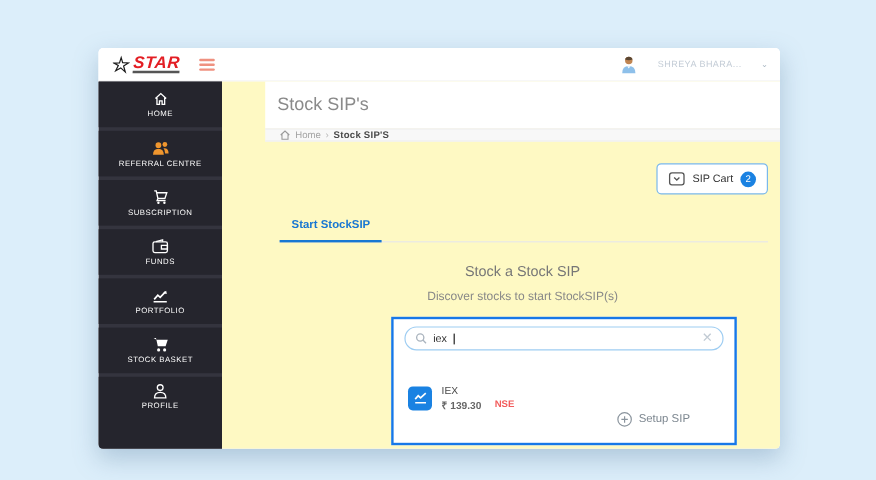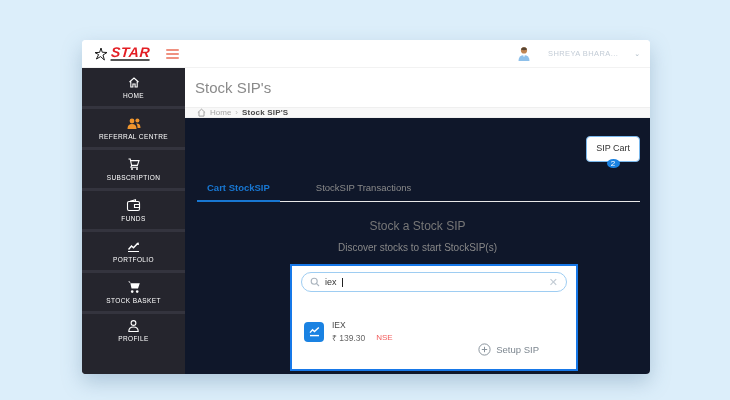--- a/index.html
+++ b/index.html
@@ -43,38 +43,38 @@
     background:#25252d; height:38px; flex:0 0 38px;
     display:flex; flex-direction:column; align-items:center; justify-content:center;
     gap:3px; cursor:pointer;
   }
   .side-item:last-child { flex:1; justify-content:flex-start; padding-top:5px; }
   .side-label {
     color:#fff; font-size:6.5px; letter-spacing:.4px; text-align:center;
   }
   .side-icon { height:13px; display:flex; align-items:center; justify-content:center; }
   
-  .main { flex:1; display:flex; flex-direction:column; background:#0f172a; min-width:0; }
+  .main { flex:1; display:flex; flex-direction:column; background:#fef9c3; min-width:0;padding-left:36px; }
   .page-title {
     font-size:15px; color:#8a8a8a; padding:11px 0 11px 10px; background:#fff;
   }
   .breadcrumb {
     height:22px; background:#f8f8f8; border-top:1px solid #efefef; border-bottom:1px solid #efefef;
     display:flex; align-items:center; gap:4px; padding-left:12px;
     font-size:8px;
   }
   .crumb-home { color:#a3a3a3; cursor:pointer; }
   .crumb-sep { color:#bbb; font-size:8px; }
   .crumb-cur { color:#4a4a4a; font-weight:bold; letter-spacing:.2px; }
   .content { flex:1; position:relative; }
   .cart-row { display:flex; justify-content:flex-end; padding:18px 10px 0 0; }
   .sip-cart-btn {
     display:flex; align-items:center; gap:6px;
     border:1px solid #7ab8ec; border-radius:4px; background:#fff;
-    height:26px; padding:0 9px; cursor:pointer;flex-direction:column;
+    height:26px; padding:0 9px; cursor:pointer;
   }
   .sip-cart-label { font-size:9px; color:#333; }
   .cart-badge {
     width:13px; height:13px; border-radius:50%; background:#1a82e2;
     color:#fff; font-size:8px; display:flex; align-items:center; justify-content:center;
   }
   .tabs {
     display:flex; gap:26px; margin:16px 10px 0 12px;
     border-bottom:1px solid #e8e8e8;
   }
@@ -99,21 +99,21 @@
   .clear-x { margin-left:auto; color:#c2cbd4; font-size:11px; cursor:pointer; line-height:1; }
   .result-row {
     margin-top:15px; display:flex; align-items:center; padding:0 28px 0 3px;
   }
   .stock-icon {
     width:20px; height:20px; background:#1a82e2; border-radius:4px;
     display:flex; align-items:center; justify-content:center; flex:0 0 20px;
   }
   .stock-meta { margin-left:8px; display:flex; flex-direction:column; gap:2px; }
   .stock-symbol { font-size:8.5px; color:#4a4a4a; }
-  .stock-line2 { display:flex; align-items:center; gap:11px; }
+  .stock-line2 { display:flex; gap:11px;font-weight:bold; }
   .stock-price { font-size:8.5px; color:#666; }
   .stock-exch { font-size:8px; color:#f25c5c; }
   .setup-sip { margin-left:auto; display:flex; align-items:center; gap:5px; cursor:pointer;margin-top:36px; }
   .setup-label { font-size:9.5px; color:#7d8790; }
   .next-sliver {
     width:20px; height:6px; background:#1a82e2; border-radius:4px 4px 0 0;
     margin:5px 0 0 117px;
   }
 </style>
 </head>
@@ -243,22 +243,21 @@
             <svg width="14" height="12" viewBox="0 0 14 12">
                 <rect x="1" y="1" width="12" height="10" rx="2" fill="none" stroke="#555" stroke-width="1.1"></rect>
                 <path d="M4.8 5 L7 7 L9.2 5" fill="none" stroke="#555" stroke-width="1.1"></path>
               </svg>
             <span class="sip-cart-label">SIP Cart</span>
             <span class="cart-badge">2</span>
           </div>
         </div>
 
         <div class="tabs">
-          <div class="tab active">Cart StockSIP</div>
-          <div class="tab">StockSIP Transactions</div>
+          <div class="tab active">Start StockSIP</div>
         </div>
 
         <div class="sec-heading">Stock a Stock SIP</div>
         <div class="sec-sub">Discover stocks to start StockSIP(s)</div>
 
         <div class="highlight-box">
           <div class="search-pill">
             <svg width="10" height="10" viewBox="0 0 10 10">
                 <circle cx="4.2" cy="4.2" r="3" fill="none" stroke="#aab4be" stroke-width="1.1"></circle>
                 <path d="M6.4 6.4 L9 9" stroke="#aab4be" stroke-width="1.1"></path>

